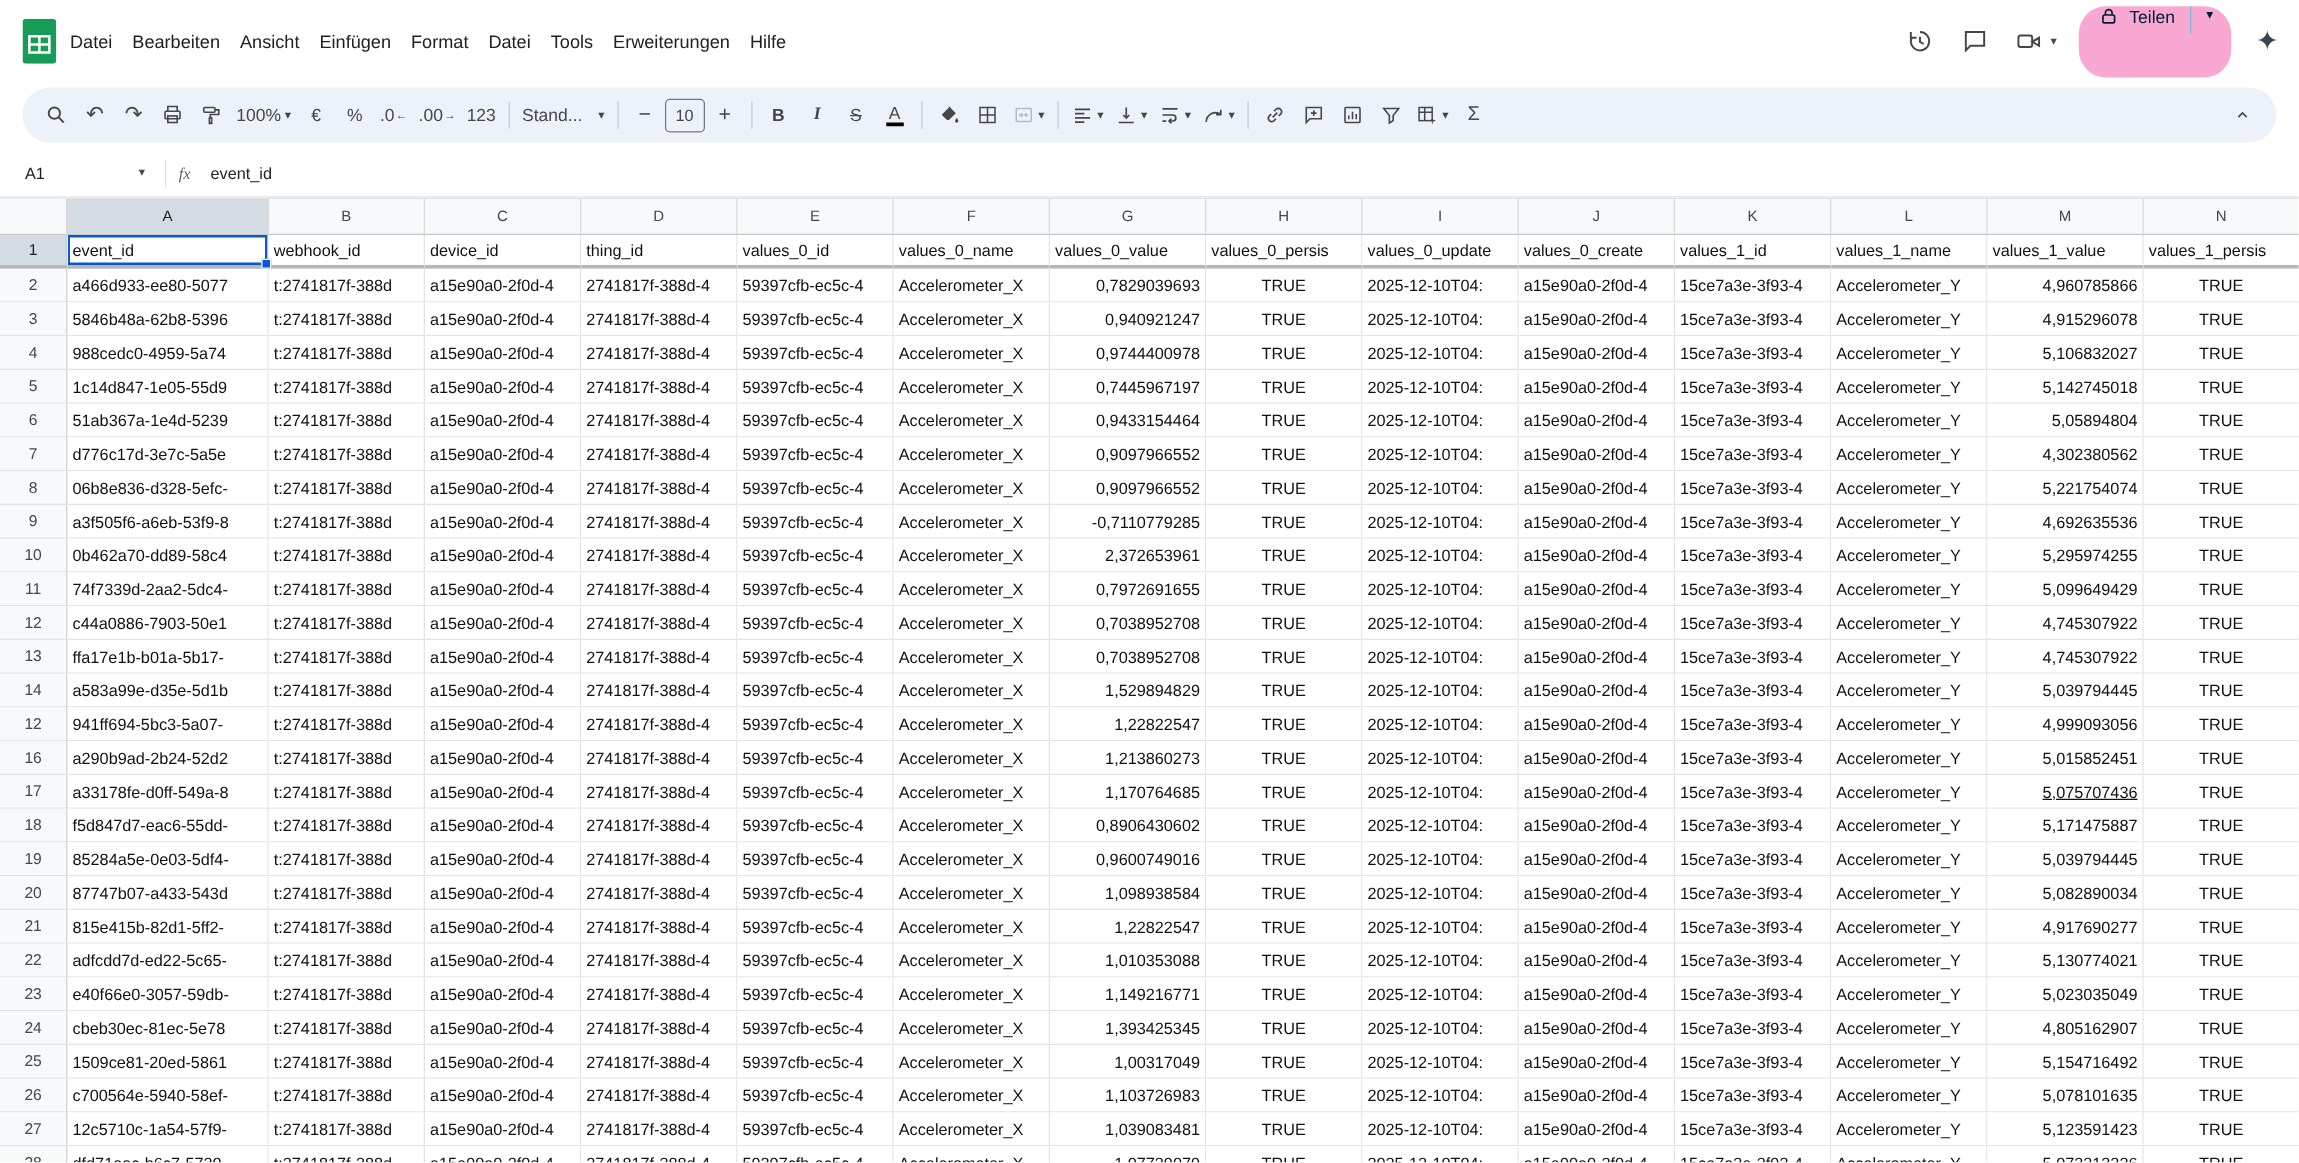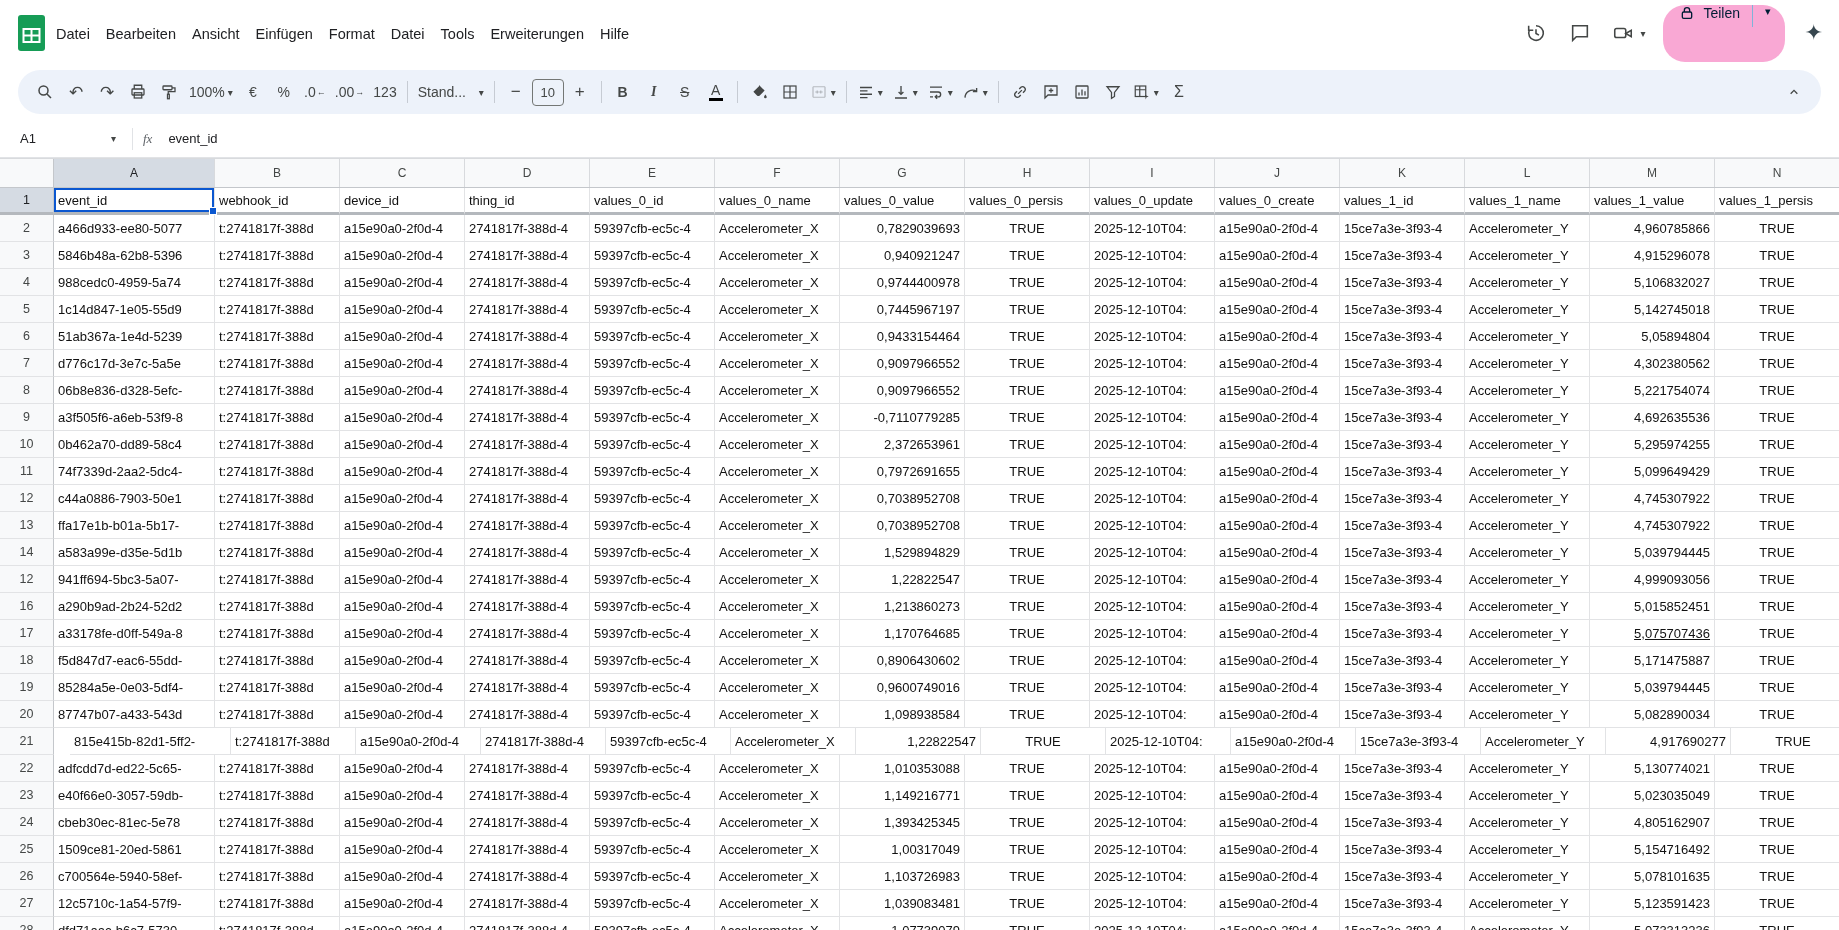--- a/index.html
+++ b/index.html
@@ -650,21 +650,21 @@
         <div class="cell a-c" style="width: 125px;">TRUE</div>
         <div class="cell a-l" style="width: 125px;">2025-12-10T04:</div>
         <div class="cell a-l" style="width: 125px;">a15e90a0-2f0d-4</div>
         <div class="cell a-l" style="width: 125px;">15ce7a3e-3f93-4</div>
         <div class="cell a-l" style="width: 125px;">Accelerometer_Y</div>
         <div class="cell a-r" style="width: 125px;">5,082890034</div>
         <div class="cell a-c" style="width: 125px;">TRUE</div>
       </div>
       <div class="srow">
         <div class="rownum">21</div>
-        <div class="cell a-l" style="width: 161px; margin-left: 16px;">815e415b-82d1-5ff2-</div>
+        <div class="cell a-l" style="width: 161px;">815e415b-82d1-5ff2-</div>
         <div class="cell a-l" style="width: 125px;">t:2741817f-388d</div>
         <div class="cell a-l" style="width: 125px;">a15e90a0-2f0d-4</div>
         <div class="cell a-l" style="width: 125px;">2741817f-388d-4</div>
         <div class="cell a-l" style="width: 125px;">59397cfb-ec5c-4</div>
         <div class="cell a-l" style="width: 125px;">Accelerometer_X</div>
         <div class="cell a-r" style="width: 125px;">1,22822547</div>
         <div class="cell a-c" style="width: 125px;">TRUE</div>
         <div class="cell a-l" style="width: 125px;">2025-12-10T04:</div>
         <div class="cell a-l" style="width: 125px;">a15e90a0-2f0d-4</div>
         <div class="cell a-l" style="width: 125px;">15ce7a3e-3f93-4</div>

